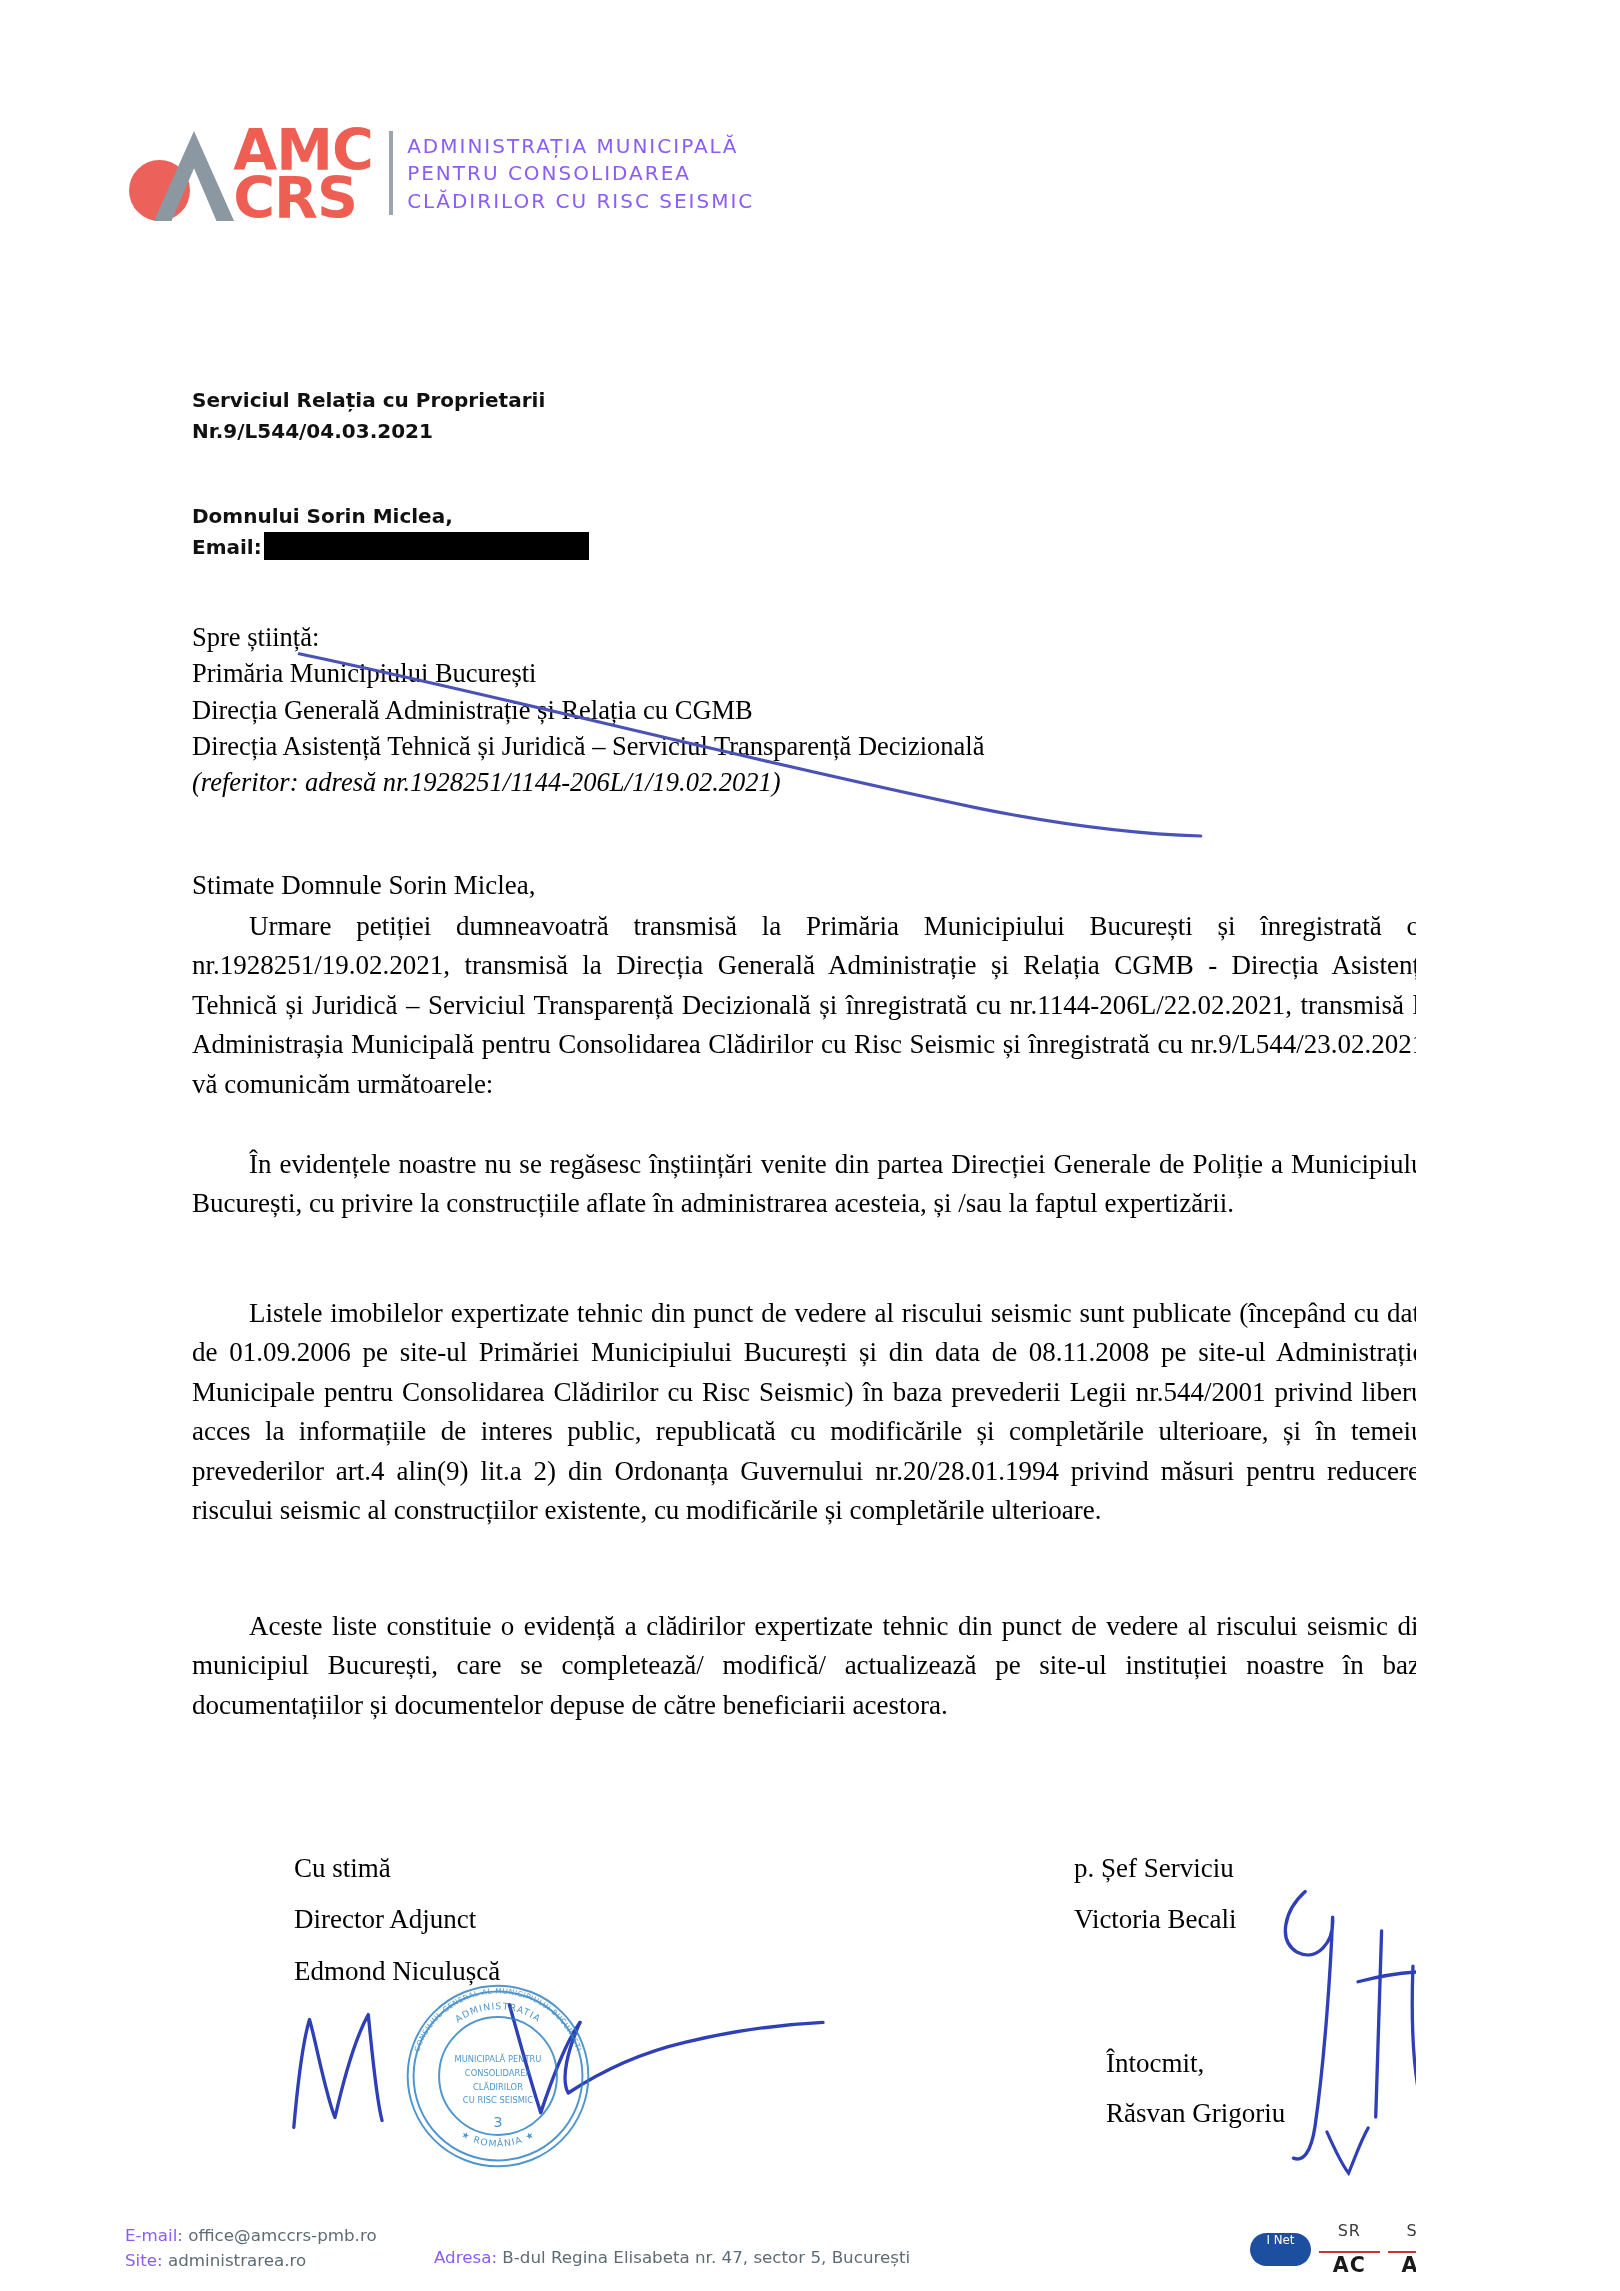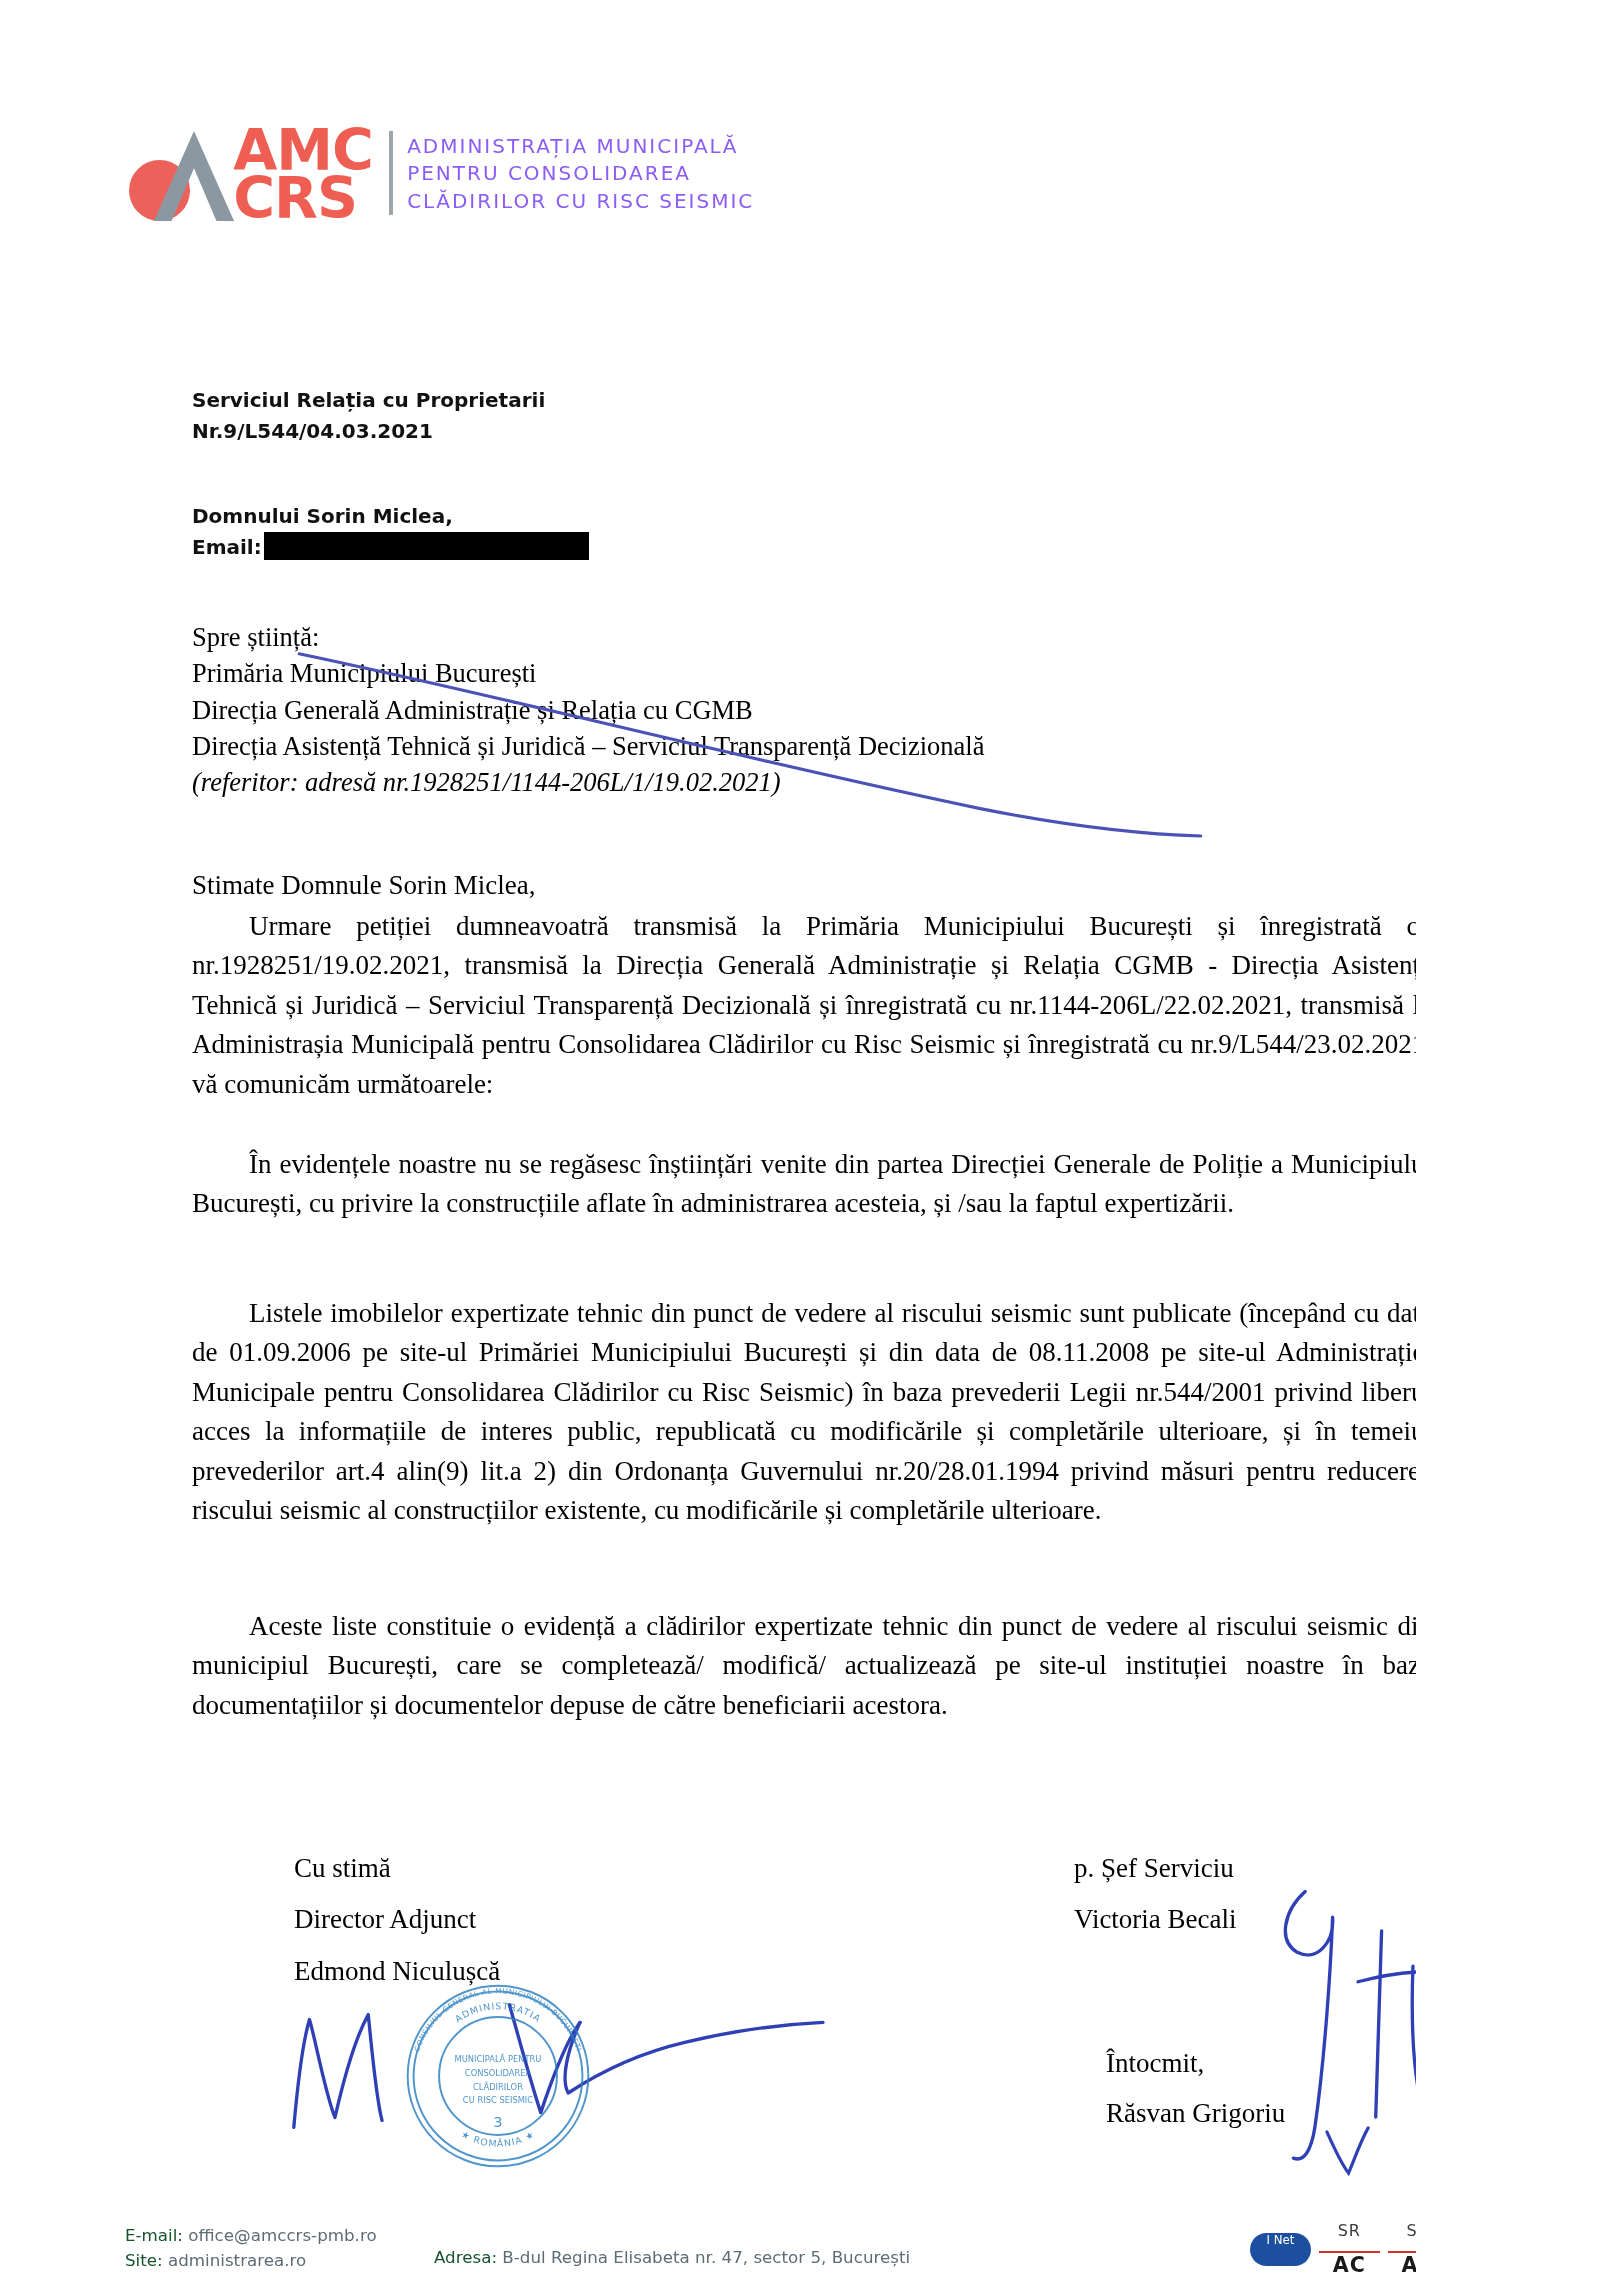--- a/index.html
+++ b/index.html
@@ -148,21 +148,21 @@
   .footer {
     position: absolute;
     left: 125px;
     top: 2223px;
     width: 1372px;
     font-family: "DejaVu Sans", sans-serif;
     font-size: 16.7px;
     line-height: 1.52;
     color: #5d6b75;
   }
-  .footer .lbl { color: #14532d; }
+  .footer .lbl { color: #8b5cf6; }
   .foot-col { position: absolute; top: 0; }
   .foot-a { left: 0; }
   .foot-b { left: 309px; }
 
   .badges {
     position: absolute;
     left: 1250px;
     top: 2223px;
     display: flex;
     align-items: center;

